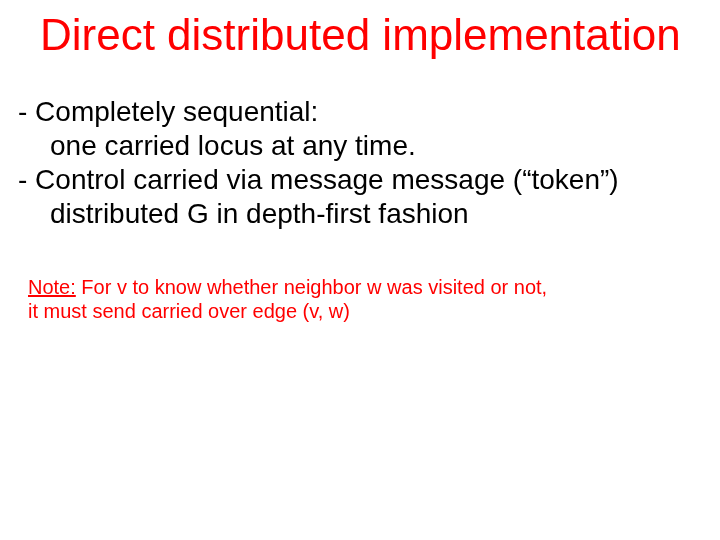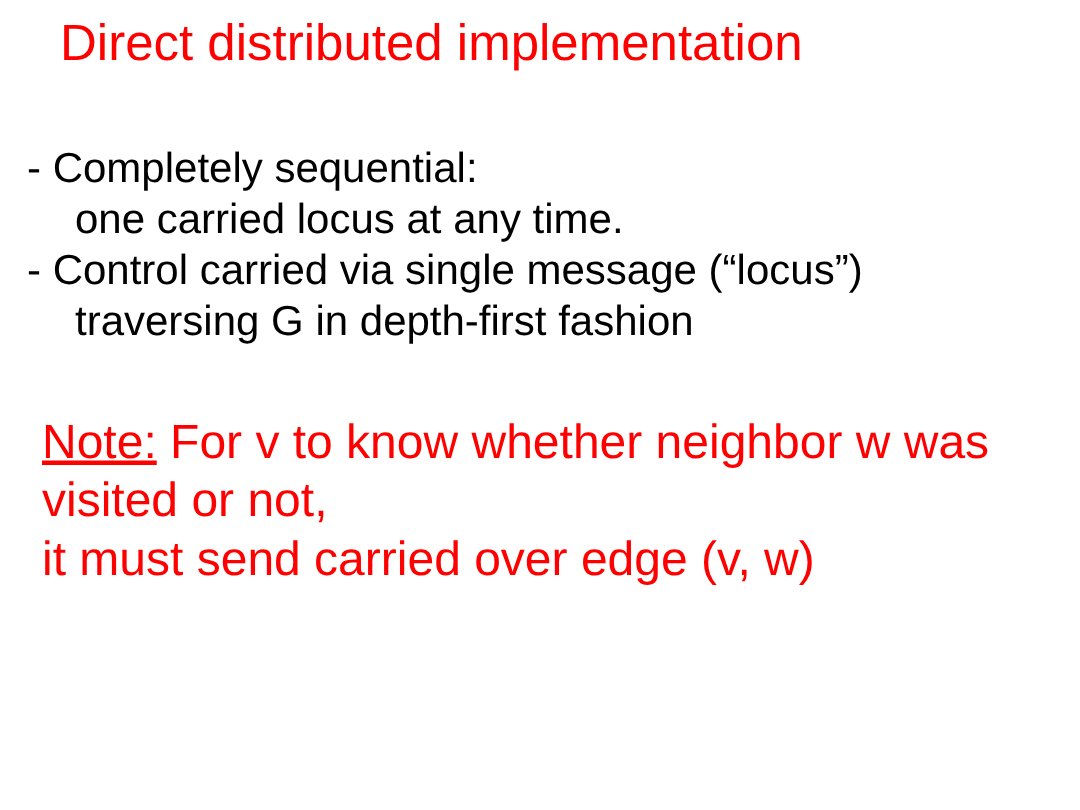--- a/index.html
+++ b/index.html
@@ -13,21 +13,21 @@
     overflow: hidden;
   }
   .slide {
     width: 720px;
     height: 540px;
     position: relative;
     box-sizing: border-box;
   }
   .title {
     color: #ff0000;
-    font-size: 34px;
+    font-size: 44px;
     font-weight: normal;
     position: absolute;
     top: 10px;
     left: 40px;
     right: 20px;
     line-height: 1.15;
   }
   .body1 {
     position: absolute;
     top: 95px;
@@ -37,40 +37,40 @@
     line-height: 1.22;
   }
   .indent-line {
     padding-left: 32px;
   }
   .body2 {
     position: absolute;
     top: 275px;
     left: 28px;
     right: 40px;
-    font-size: 32px;
+    font-size: 20px;
     line-height: 1.22;
     color: #ff0000;
   }
   .underline {
     text-decoration: underline;
   }
 </style>
 </head>
 <body>
 
 <div class="slide">
 
   <div class="title">Direct distributed implementation</div>
 
   <div class="body1">
     <div>- Completely sequential:</div>
     <div class="indent-line">one carried locus at any time.</div>
-    <div>- Control carried via single message (“locus”)</div>
-    <div class="indent-line">traversing G in depth-first fashion</div>
+    <div>- Control carried via message message (“token”)</div>
+    <div class="indent-line">distributed G in depth-first fashion</div>
   </div>
 
   <div class="body2">
     <div>
       <span class="underline">Note:</span><span> For v to know whether neighbor w was visited or not,</span>
     </div>
     <div>it must send carried over edge (v, w)</div>
   </div>
 
 </div>

